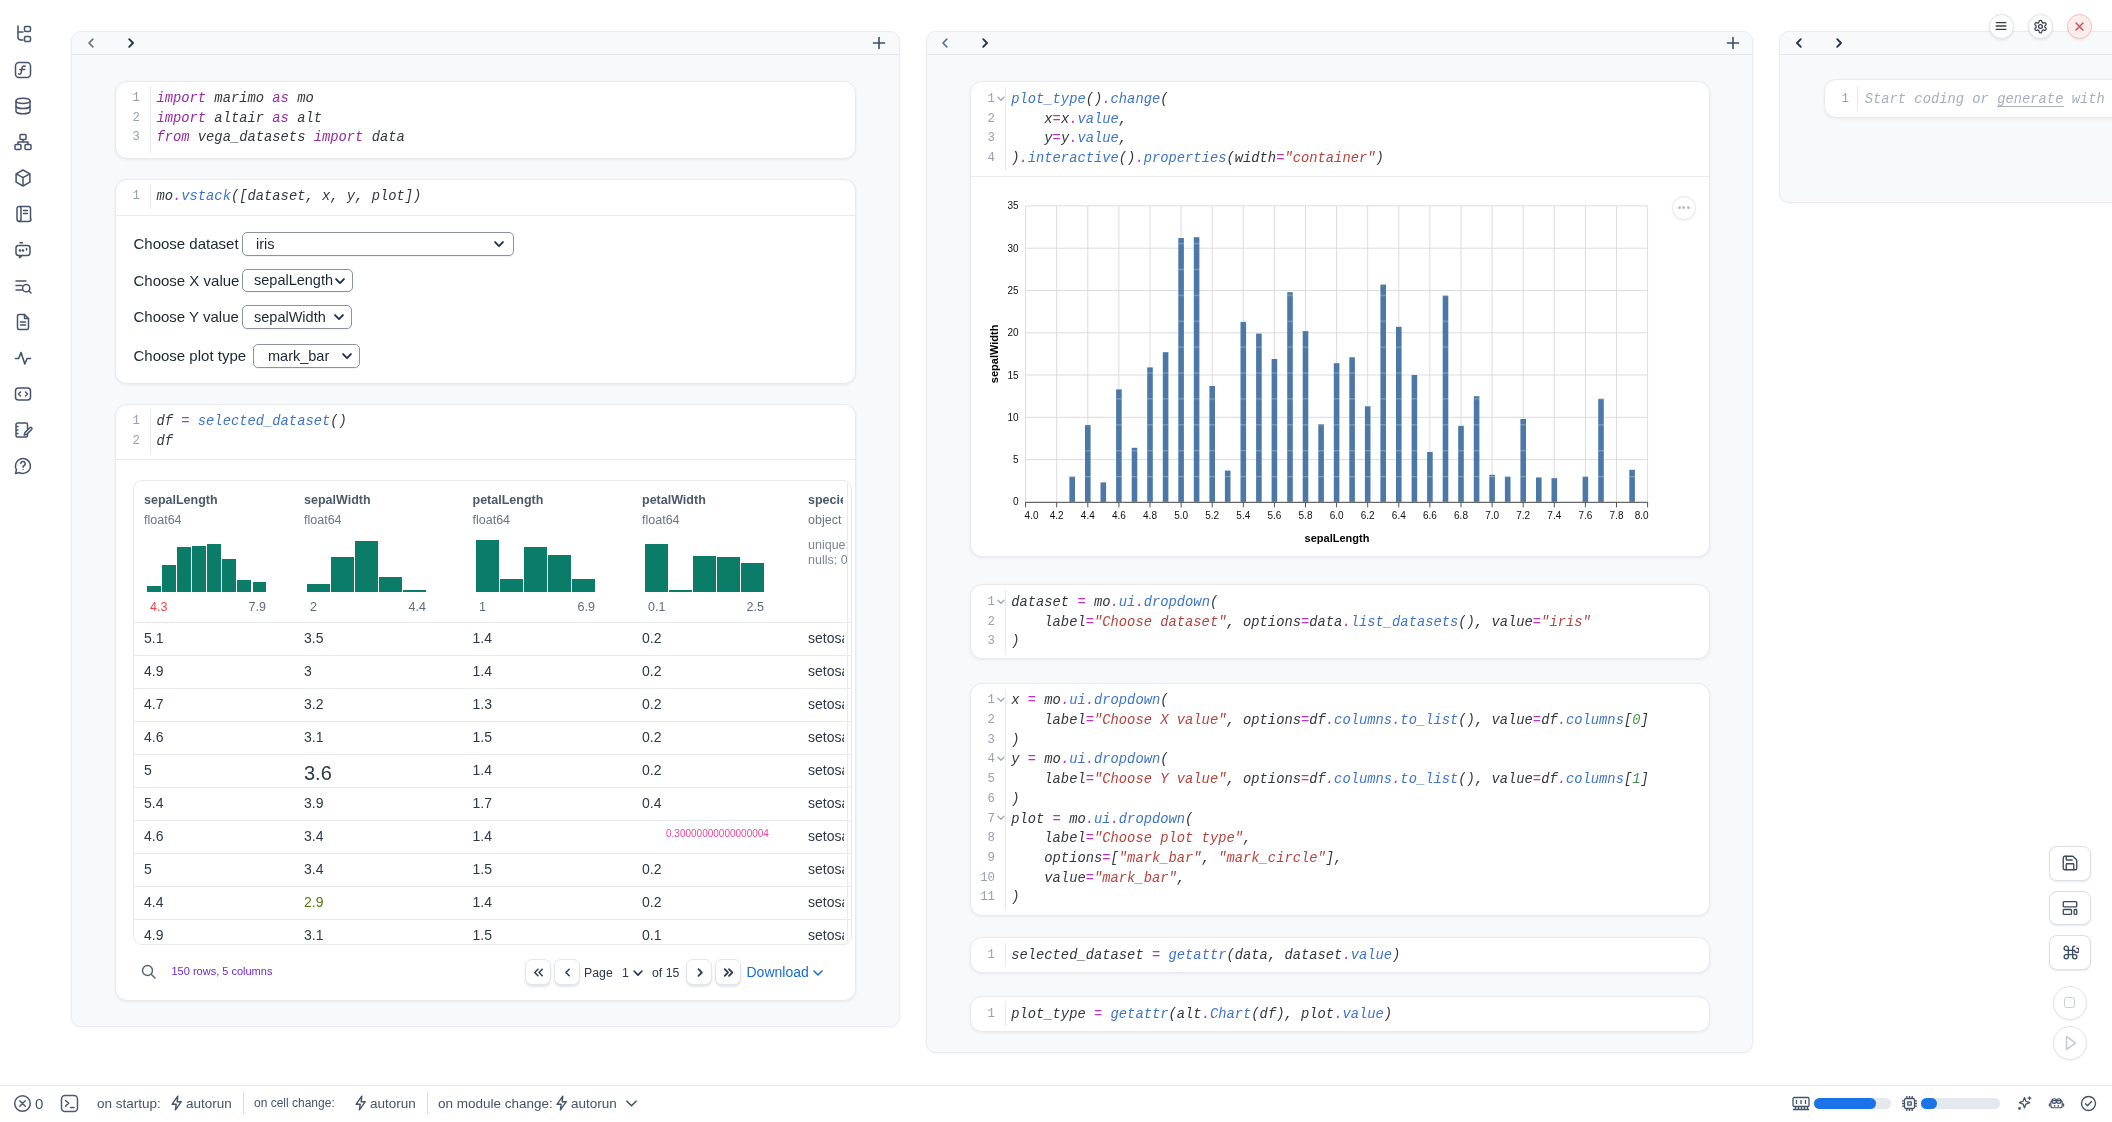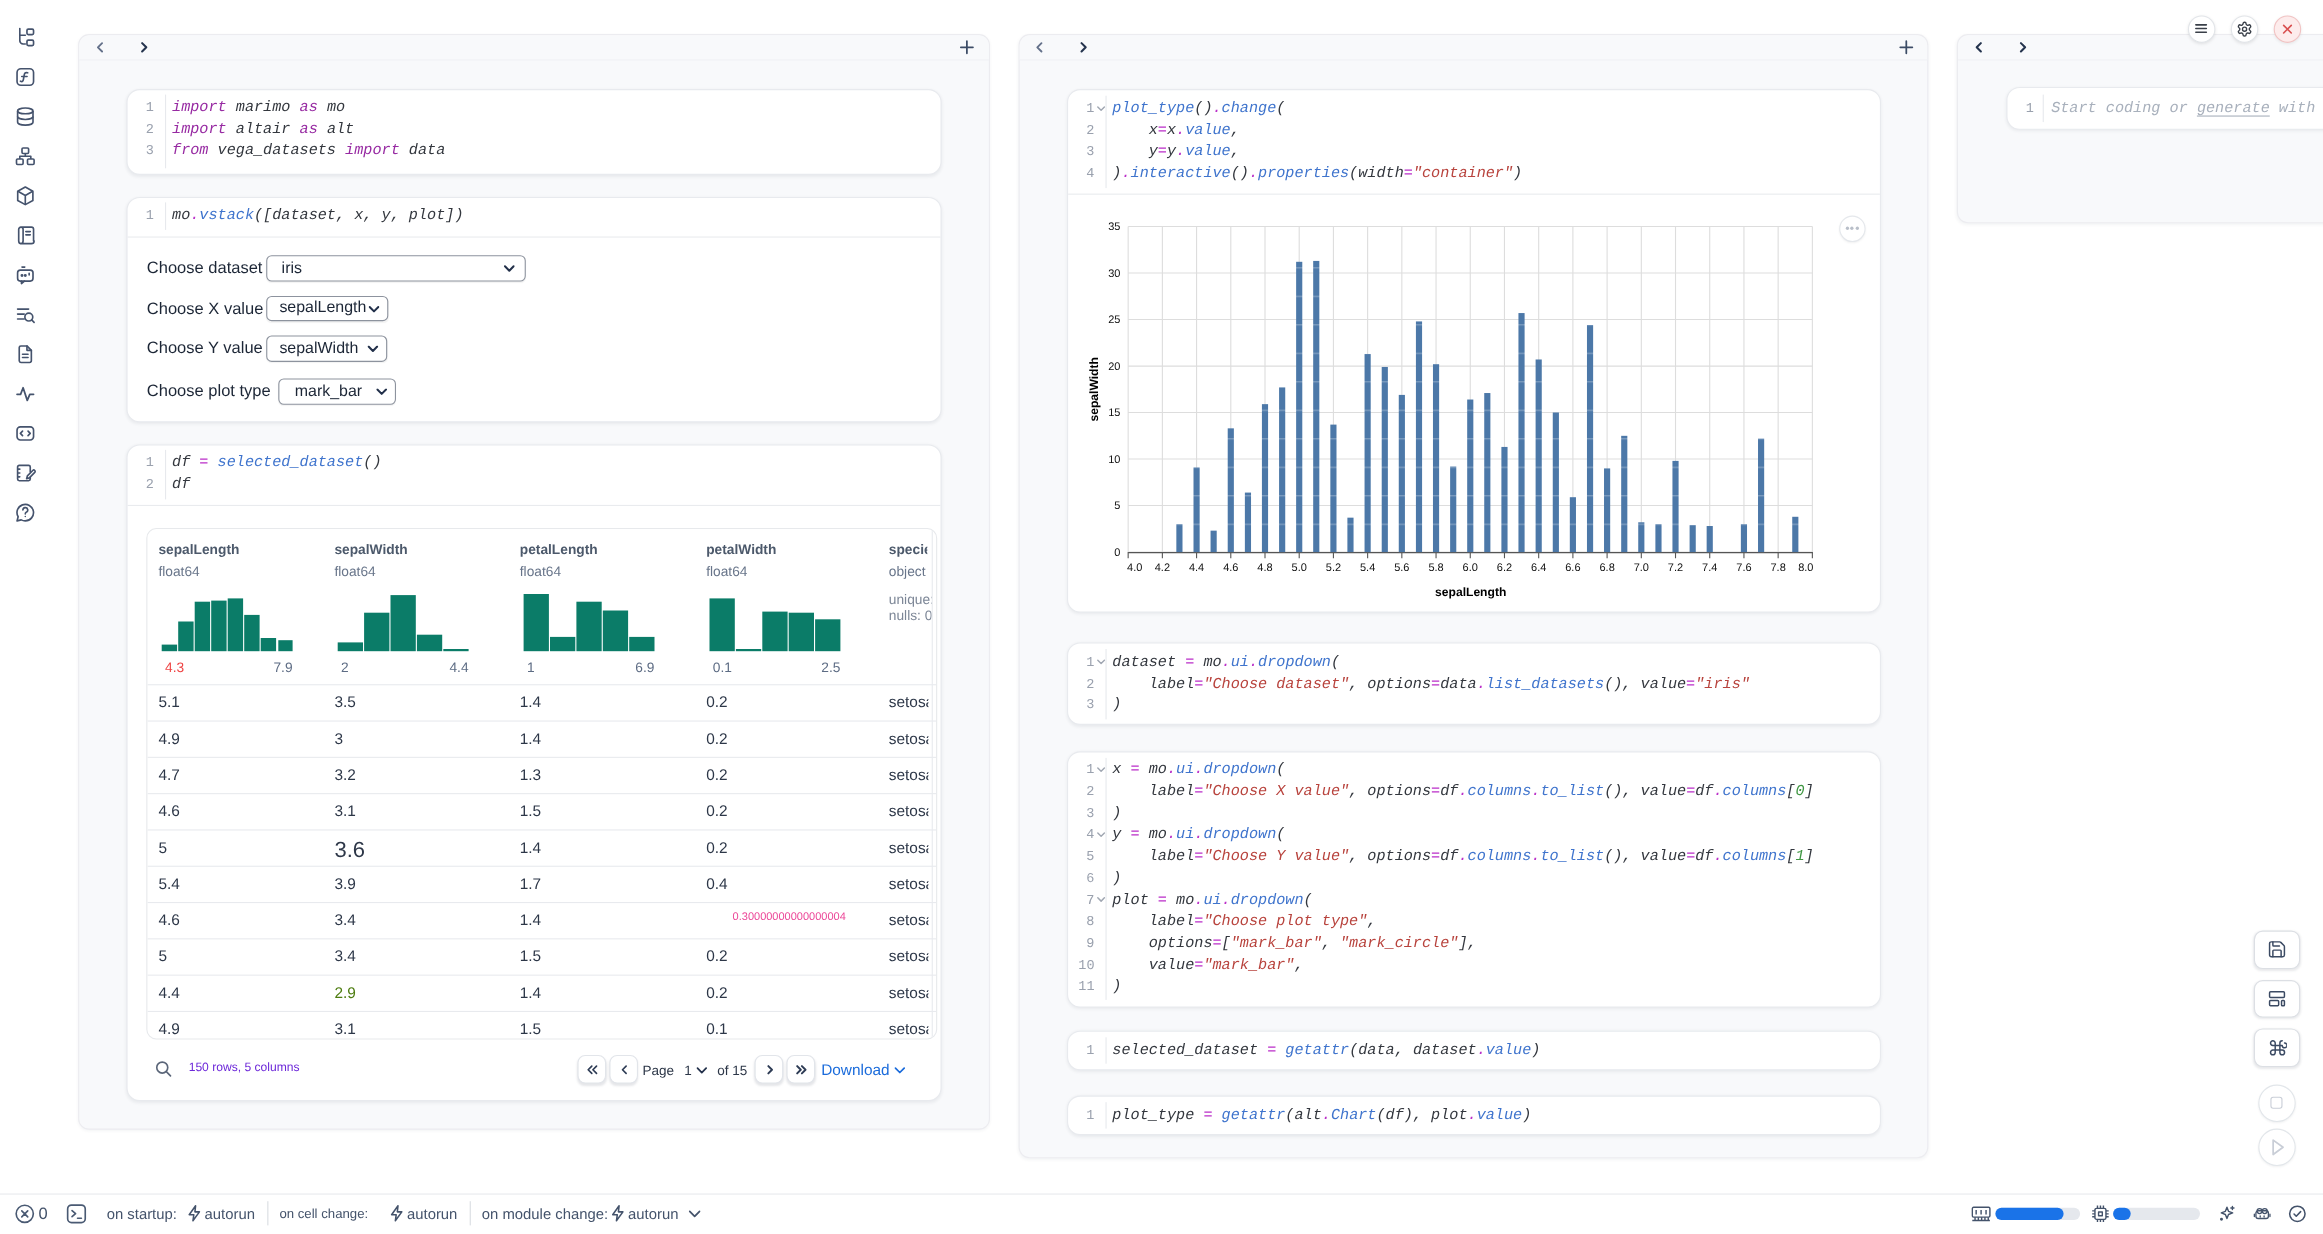--- a/index.html
+++ b/index.html
@@ -137,21 +137,21 @@
 <div class="code" style="left:156.4px;top:89.00px"><span class="k">import</span> marimo <span class="k">as</span> mo
 <span class="k">import</span> altair <span class="k">as</span> alt
 <span class="k">from</span> vega_datasets <span class="k">import</span> data</div>
 
 <div class="cell" style="left:115px;top:178.6px;width:741px;height:205.8px"></div>
 <div class="gut" style="left:100px;top:187.40px;width:40px">1</div>
 <div class="gline" style="left:149.6px;top:184px;height:25px"></div>
 <div class="code" style="left:156.4px;top:187.40px">mo<span class="o">.</span><span class="fn">vstack</span>([dataset, x, y, plot])</div>
 <div class="cdiv" style="left:116px;top:214.6px;width:739px"></div>
 <div class="lbl" style="left:133.5px;top:235px">Choose dataset</div>
-<div class="sel" style="left:242px;top:232px;width:236px;height:23.5px">
+<div class="sel" style="left:242px;top:232px;width:272px;height:23.5px">
     <span style="left:13px">iris</span>
   <svg class="ic" style="right:9px;top:8px" width="10" height="7" viewBox="0 0 11 8" fill="none" stroke="#22304a" stroke-width="2.1" stroke-linecap="round" stroke-linejoin="round">
       <path d="M1 1.2l4.5 4.6L10 1.2"></path>
     </svg>
   </div>
 <div class="lbl" style="left:133.5px;top:271.5px">Choose X value</div>
 <div class="sel" style="left:242px;top:268.5px;width:111px;height:23.5px">
     <span style="left:11px">sepalLength</span>
   <svg class="ic" style="right:7px;top:8px" width="10" height="7" viewBox="0 0 11 8" fill="none" stroke="#22304a" stroke-width="2.1" stroke-linecap="round" stroke-linejoin="round">
       <path d="M1 1.2l4.5 4.6L10 1.2"></path>

